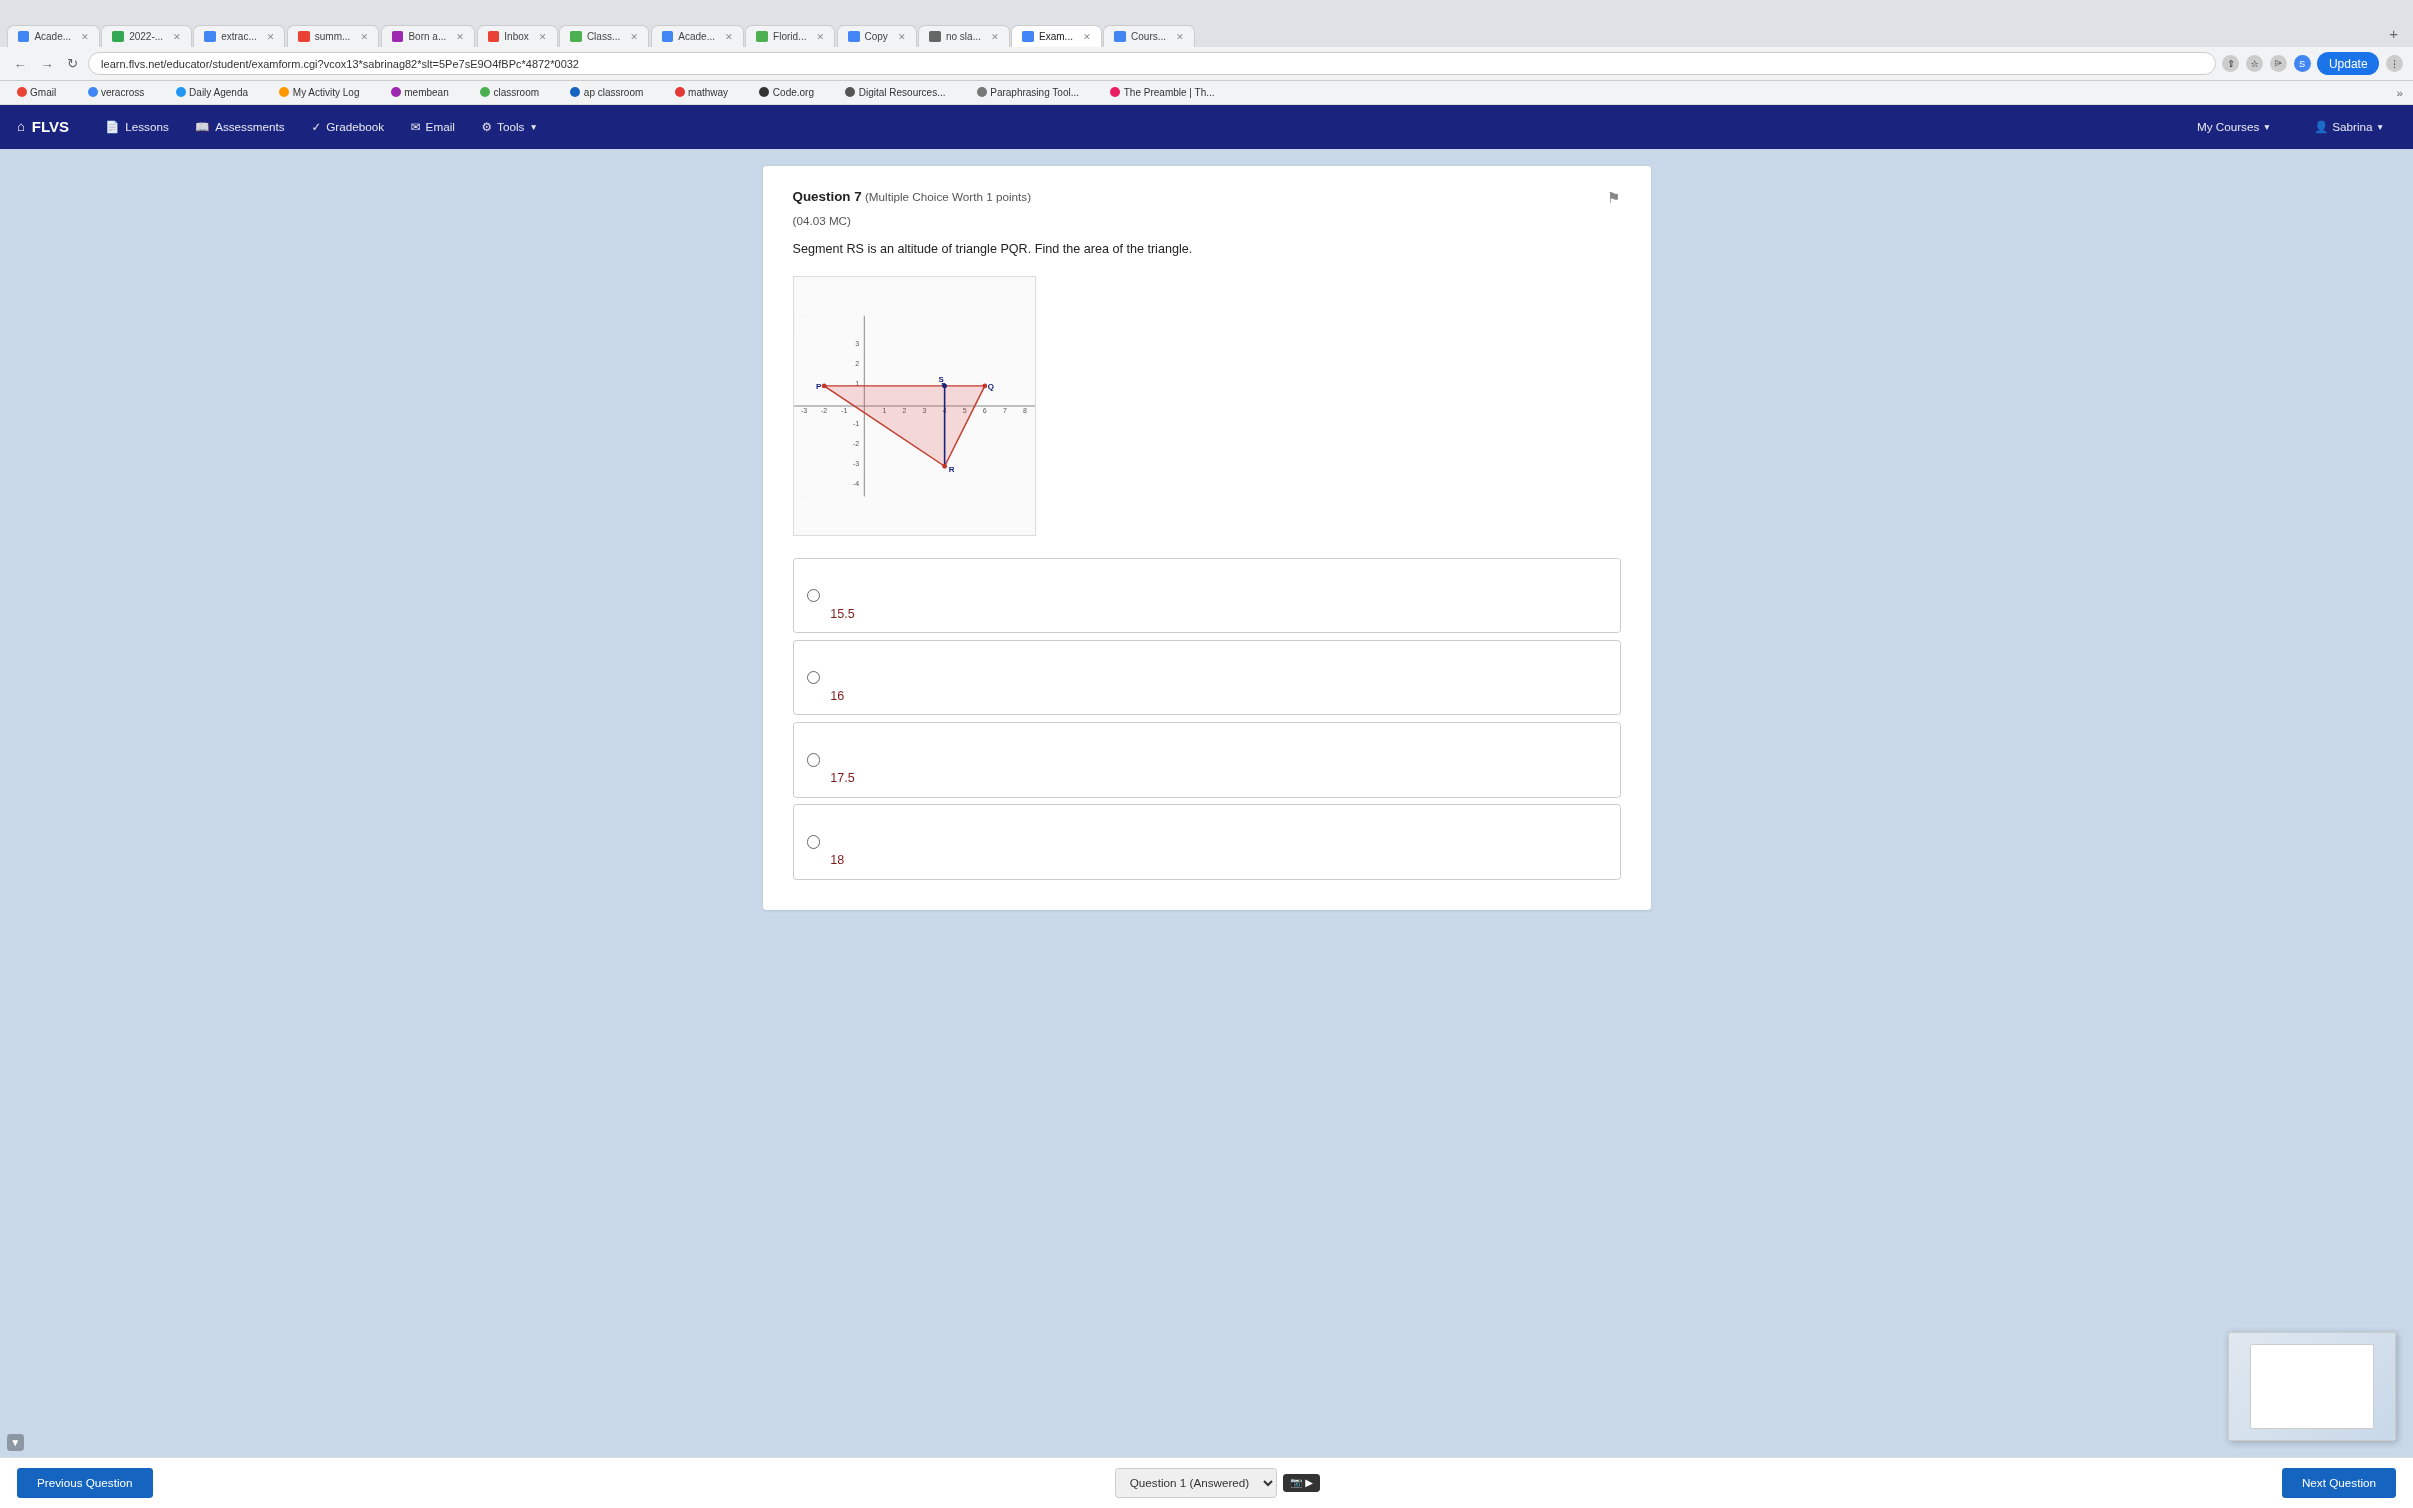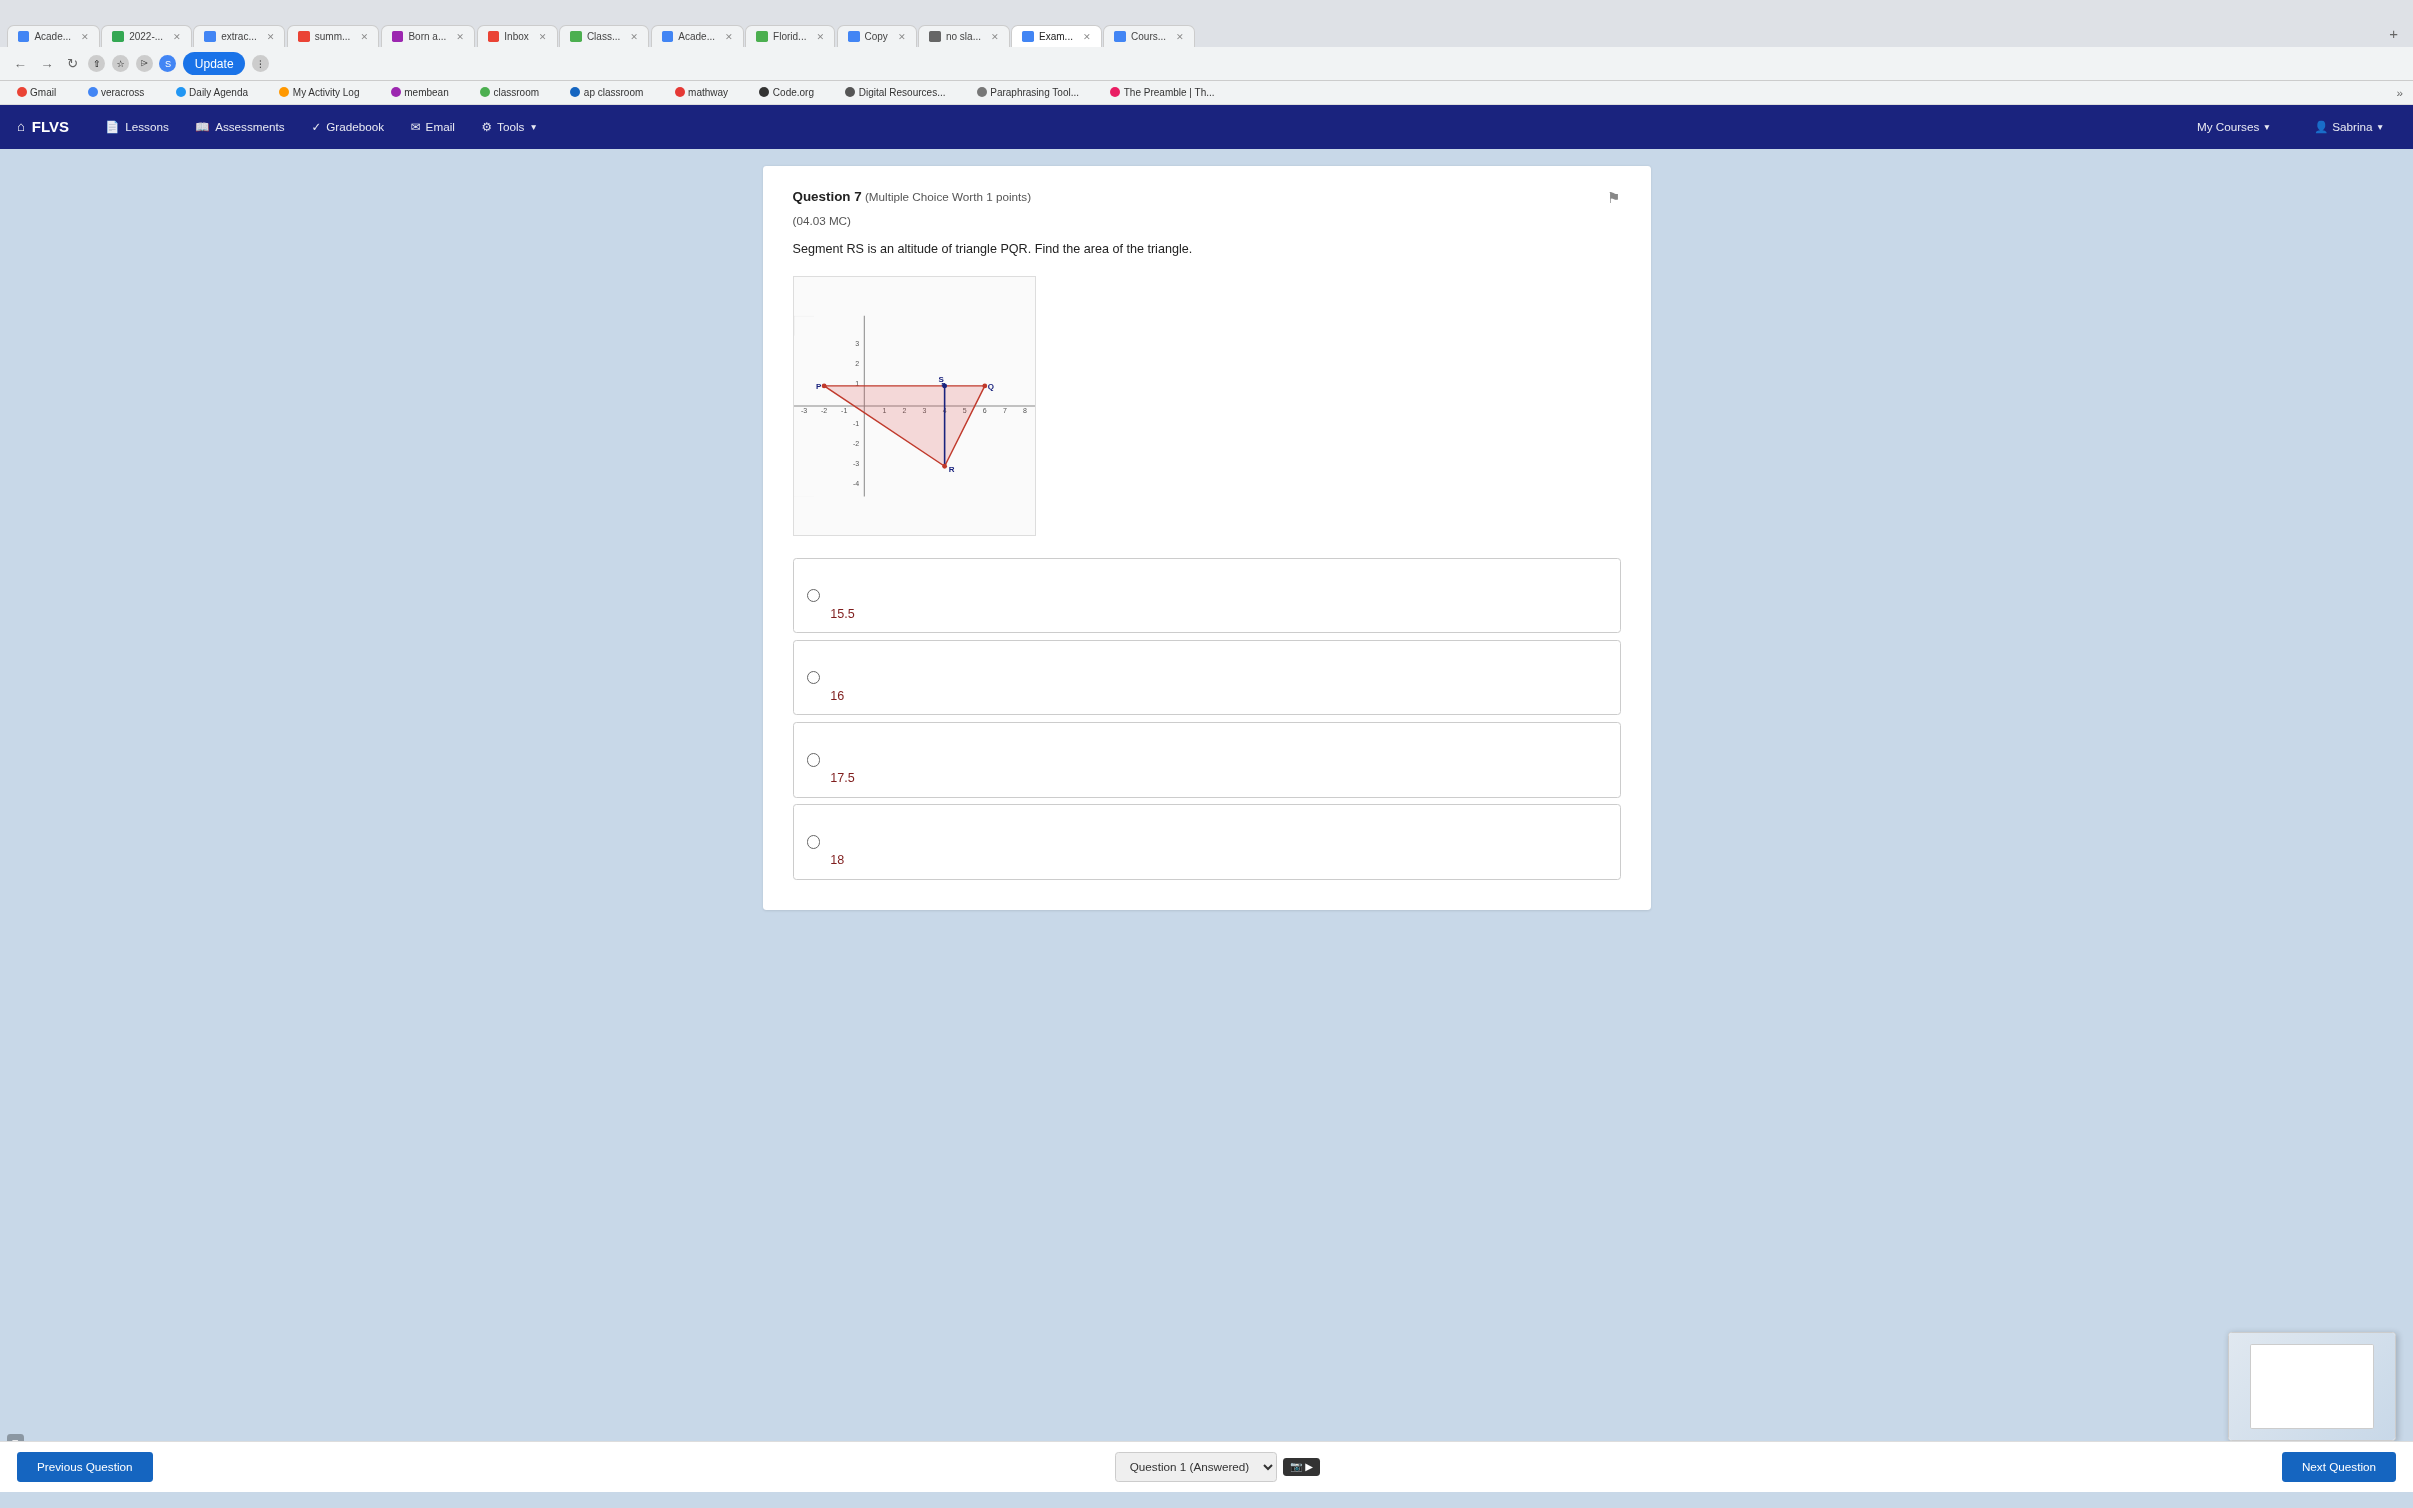--- a/index.html
+++ b/index.html
@@ -51,21 +51,21 @@
     
     .graph-container { margin-bottom: 20px; }
     .graph-svg { border: 0.8px solid #ddd; background: #fafafa; }
 
     
     .answer-choice { display: flex; align-items: center; border: 0.8px solid #ccc; border-radius: 3.4px; padding: 11.7px 13.4px; margin-bottom: 6.7px; cursor: pointer; background: #fff; }
     .answer-radio { width: 13.4px; height: 13.4px; border: 1.7px solid #666; border-radius: 50%; margin-right: 10px; flex-shrink: 0; background: #fff; }
     .answer-label { font-size: 12.6px; color: #7f1d1d; margin-top: 36px; }
 
     
-    .bottom-bar { position: fixed; bottom: 16px; left: 0; right: 0; background: #fff; border-top: 0.8px solid #ddd; padding: 10px 17px; display: flex; align-items: center; justify-content: space-between; z-index: 100; }
+    .bottom-bar { position: fixed; bottom: 0; left: 0; right: 0; background: #fff; border-top: 0.8px solid #ddd; padding: 10px 17px; display: flex; align-items: center; justify-content: space-between; z-index: 100; }
     .prev-btn, .next-btn { background: #1565c0; color: #fff; border: none; border-radius: 3.4px; padding: 8.4px 20px; font-size: 11.7px; cursor: pointer; }
     .question-select-wrap { display: flex; align-items: center; gap: 6.7px; }
     .question-select { border: 0.8px solid #ccc; border-radius: 3.4px; padding: 6.7px 10px; font-size: 11.7px; color: #333; }
     .camera-icon { background: #333; color: #fff; border-radius: 3.4px; padding: 3.4px 6.7px; font-size: 10px; cursor: pointer; }
 
     
     .thumbnail-overlay { position: fixed; bottom: 67px; right: 17px; width: 168px; height: 109px; background: #fff; border: 0.8px solid #ccc; box-shadow: 1.7px 1.7px 6.7px rgba(0,0,0,0.2); border-radius: 3.4px; overflow: hidden; }
     .thumb-inner { background: linear-gradient(135deg, #e0e8f0 0%, #c8d8e8 100%); width: 100%; height: 100%; display: flex; align-items: center; justify-content: center; }
     .thumb-inner-content { background: #fff; width: 75%; height: 80%; border: 0.8px solid #ccc; border-radius: 1.7px; }
 
@@ -146,20 +146,21 @@
           <span class="tab-close">✕</span>
         </div>
       </div>
     <button class="tab-add">+</button>
   </div>
 
   <div class="address-bar-row">
     <button class="nav-btn">←</button>
     <button class="nav-btn">→</button>
     <button class="nav-btn">↻</button>
+    <input class="address-bar" type="text" value="learn.flvs.net/educator/student/examform.cgi?vcox13*sabrinag82*slt=5Pe7sE9O4fBPc*4872*0032" style="">
     <div class="toolbar-icons">
       <div class="toolbar-icon">⇧</div>
       <div class="toolbar-icon">☆</div>
       <div class="toolbar-icon">⌲</div>
       <div class="toolbar-icon" style="background:#4285f4;color:#fff;">S</div>
       <button class="update-btn">Update</button>
       <div class="toolbar-icon">⋮</div>
     </div>
   </div>
 

